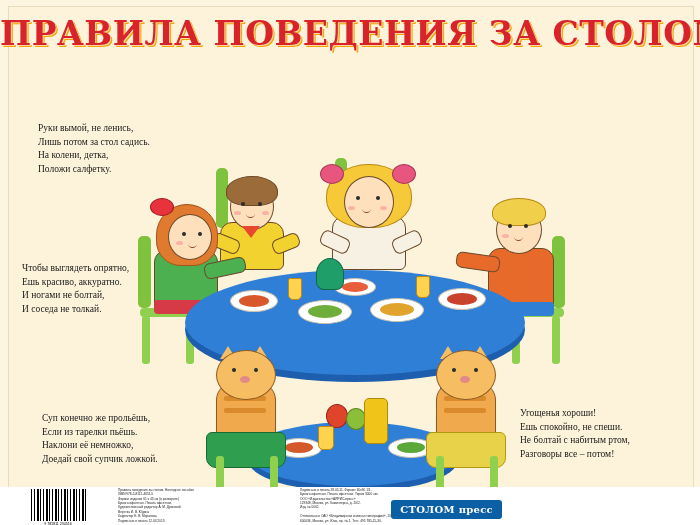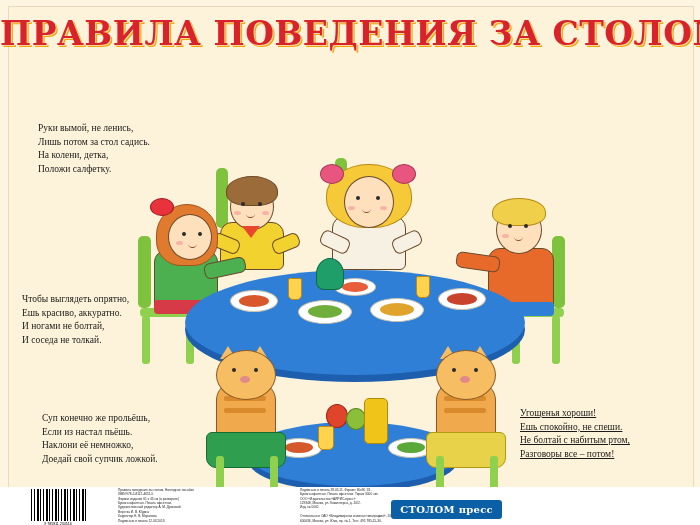--- a/index.html
+++ b/index.html
@@ -38,24 +38,24 @@
     font-family:"Liberation Serif", serif;
     font-size:9.5px;
     line-height:13.5px;
     color:#1a1a1a;
     white-space:pre-line;
   }
   .verse.center{font-size:11px;line-height:16px;}
   #verse-top{left:255px;top:70px;width:240px;}
   #verse-left-top{left:38px;top:122px;width:170px;}
   #verse-right-top{left:498px;top:128px;width:180px;}
-  #verse-left-mid{left:22px;top:262px;width:180px;margin-top:31px;}
+  #verse-left-mid{left:22px;top:262px;width:180px;}
   #verse-right-mid{left:585px;top:268px;width:110px;}
   #verse-left-bottom{left:42px;top:412px;width:190px;}
-  #verse-right-bottom{left:520px;top:407px;width:175px;text-decoration:underline;}
+  #verse-right-bottom{left:520px;top:407px;width:175px;}
 
   
   .scene{position:absolute;left:120px;top:150px;width:470px;height:340px;}
 
   
   .table-top{
     position:absolute;left:65px;top:120px;width:340px;height:105px;
     background:#2f7fd6;border-radius:50%/50%;
     box-shadow:0 7px 0 #1d5fae;
   }
@@ -141,21 +141,21 @@
 
   <div class="verse" id="verse-left-top">Руки вымой, не ленись,
 Лишь потом за стол садись.
 На колени, детка,
 Положи салфетку.</div>
   <div class="verse" id="verse-left-mid">Чтобы выглядеть опрятно,
 Ешь красиво, аккуратно.
 И ногами не болтай,
 И соседа не толкай.</div>
   <div class="verse" id="verse-left-bottom">Суп конечно же прольёшь,
-Если из настал пьёшь.
+Если из тарелки пьёшь.
 Наклони её немножко,
 Доедай свой супчик ложкой.</div>
   <div class="verse" id="verse-right-bottom">Угощенья хороши!
 Ешь спокойно, не спеши.
 Не болтай с набитым ртом,
 Разговоры все – потом!</div>
 
   <div class="scene">
 
     <div>

